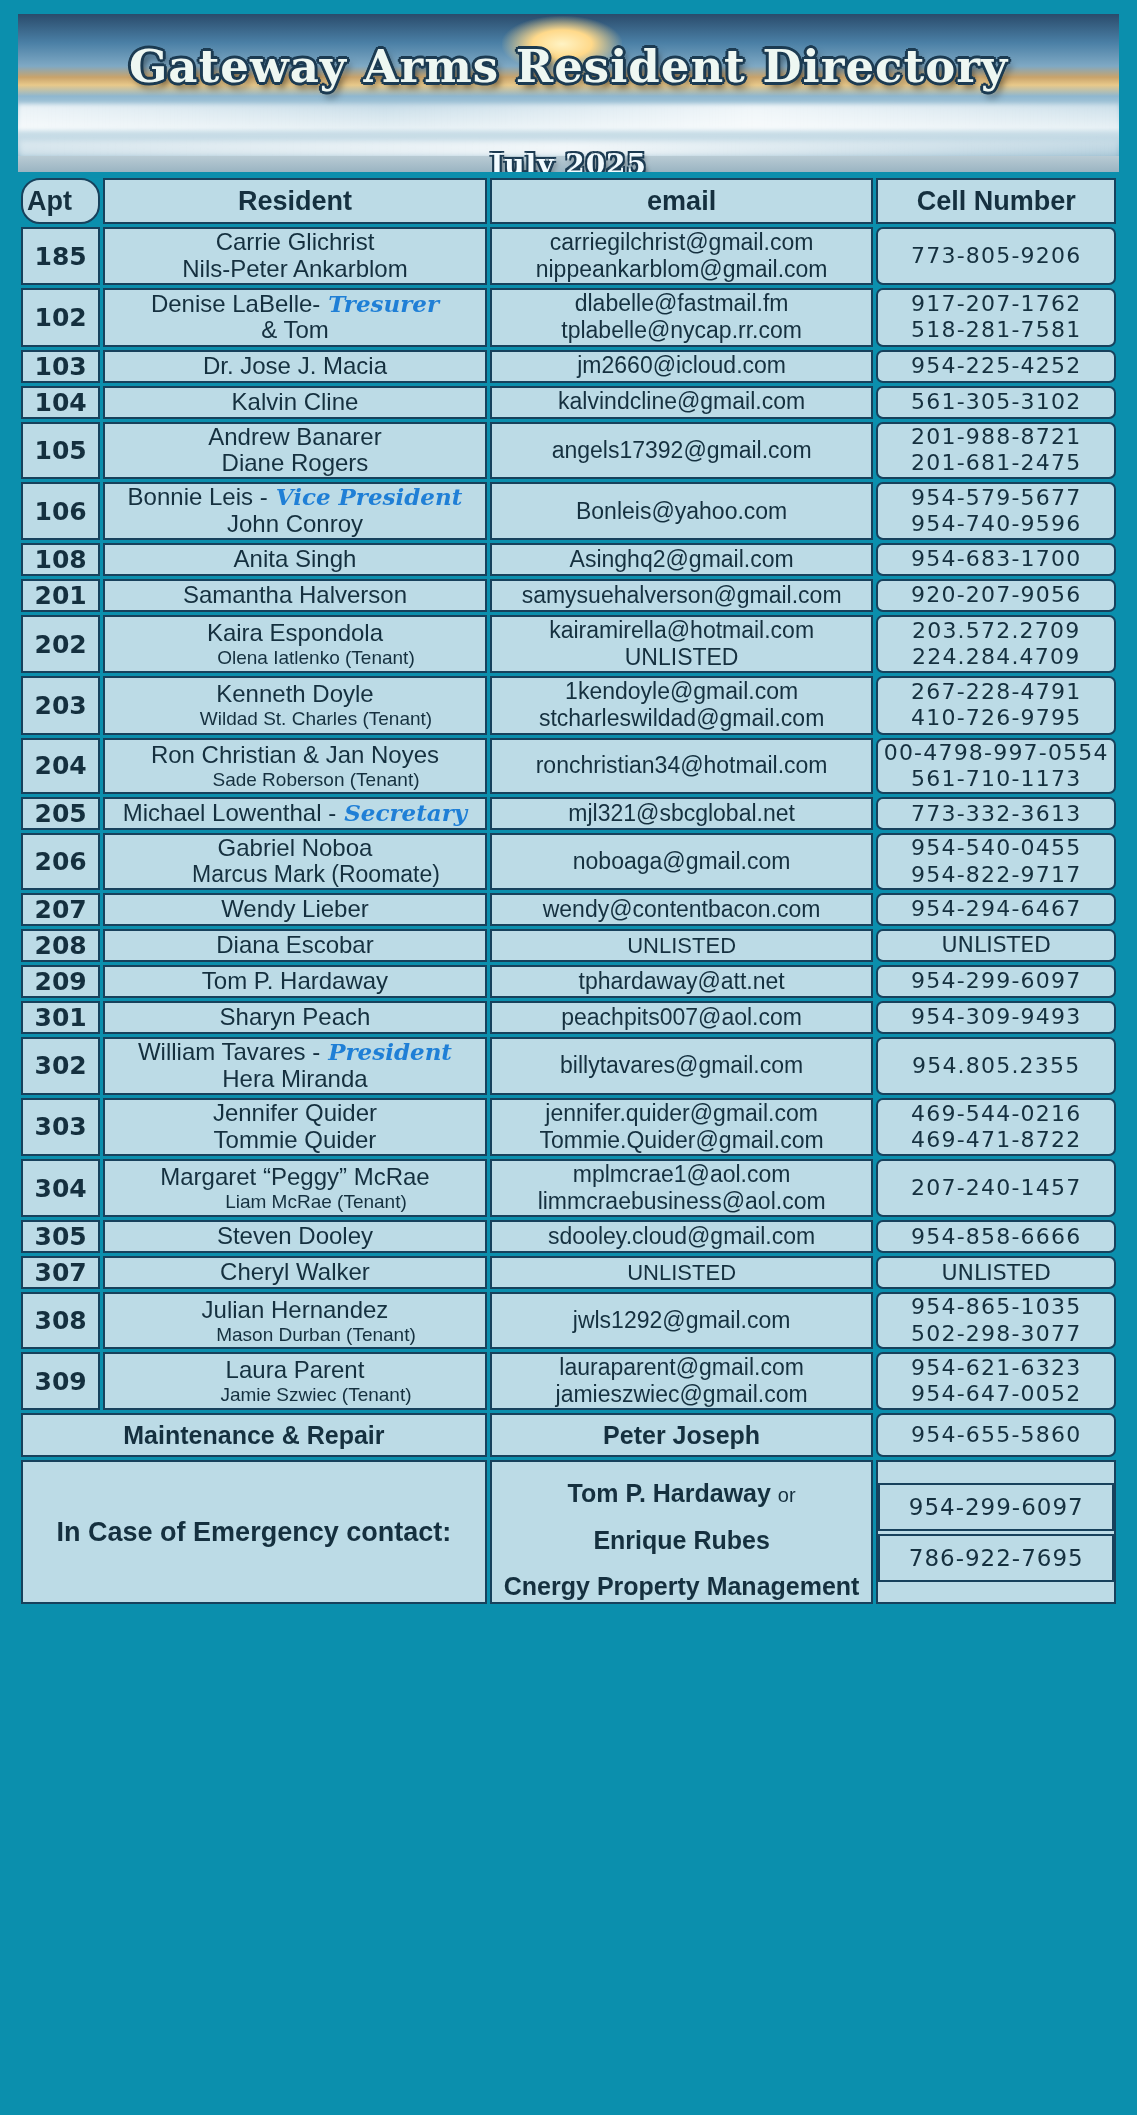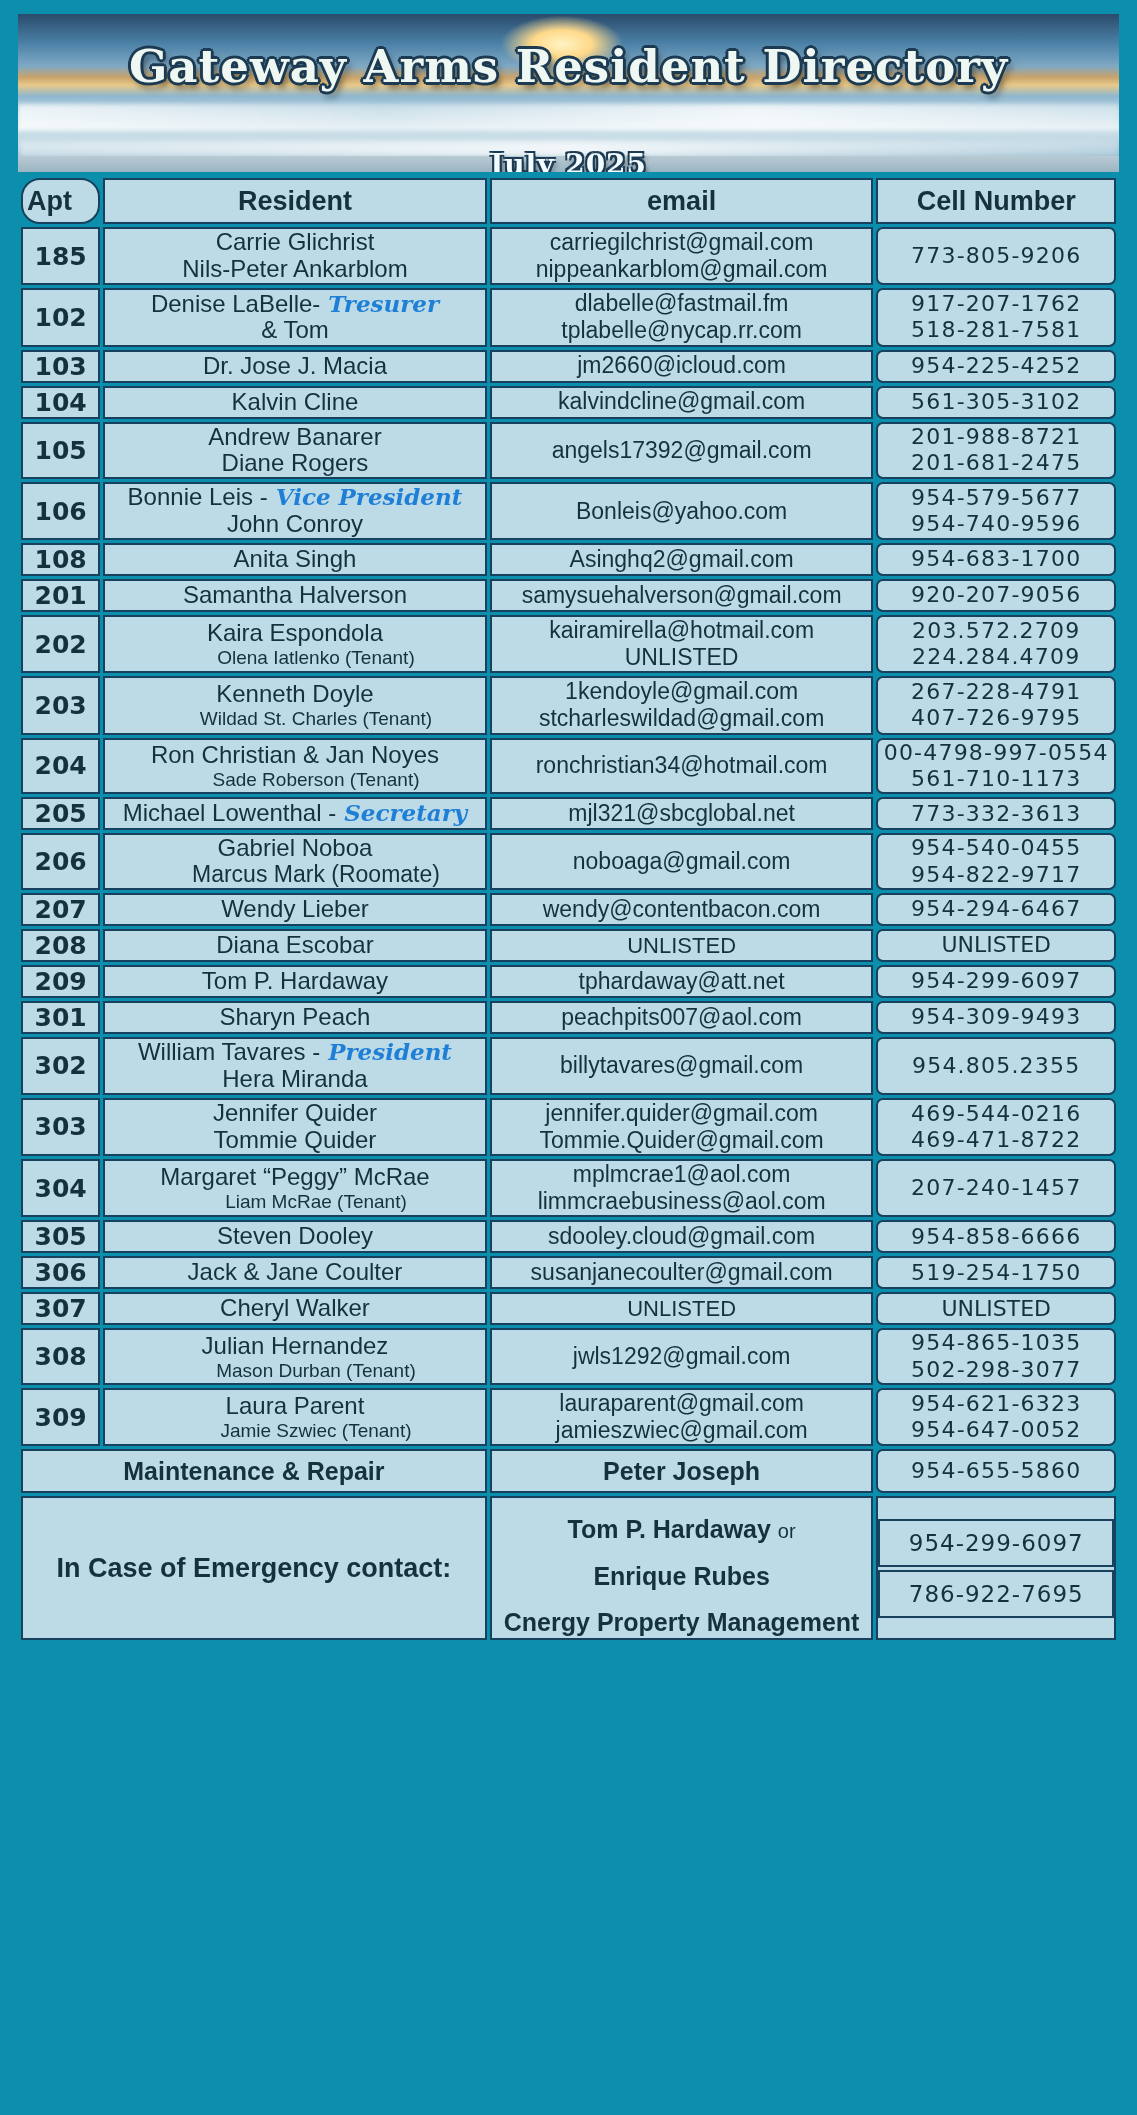--- a/index.html
+++ b/index.html
@@ -329,21 +329,21 @@
             <td class="res">
               <span class="line">Kenneth Doyle</span>
               <span class="sub">Wildad St. Charles (Tenant)</span>
             </td>
             <td class="mail">
               <span class="line">1kendoyle@gmail.com</span>
               <span class="line">stcharleswildad@gmail.com</span>
             </td>
             <td class="cell">
               <span class="line">267-228-4791</span>
-              <span class="line">407-726-9795</span>
+              <span class="line">410-726-9795</span>
             </td>
           </tr>
           <tr>
             <td class="apt">204</td>
             <td class="res">
               <span class="line">Ron Christian &amp; Jan Noyes</span>
               <span class="sub">Sade Roberson (Tenant)</span>
             </td>
             <td class="mail">
               <span class="line">ronchristian34@hotmail.com</span>
@@ -472,32 +472,20 @@
           <tr>
             <td class="apt">305</td>
             <td class="res">
               <span class="line">Steven Dooley</span>
             </td>
             <td class="mail">
               <span class="line">sdooley.cloud@gmail.com</span>
             </td>
             <td class="cell">
               <span class="line">954-858-6666</span>
-            </td>
-          </tr>
-          <tr>
-            <td class="apt">306</td>
-            <td class="res">
-              <span class="line">Jack &amp; Jane Coulter</span>
-            </td>
-            <td class="mail">
-              <span class="line">susanjanecoulter@gmail.com</span>
-            </td>
-            <td class="cell">
-              <span class="line">519-254-1750</span>
             </td>
           </tr>
           <tr>
             <td class="apt">307</td>
             <td class="res">
               <span class="line">Cheryl Walker</span>
             </td>
             <td class="mail unlisted">
               <span class="line">UNLISTED</span>
             </td>

